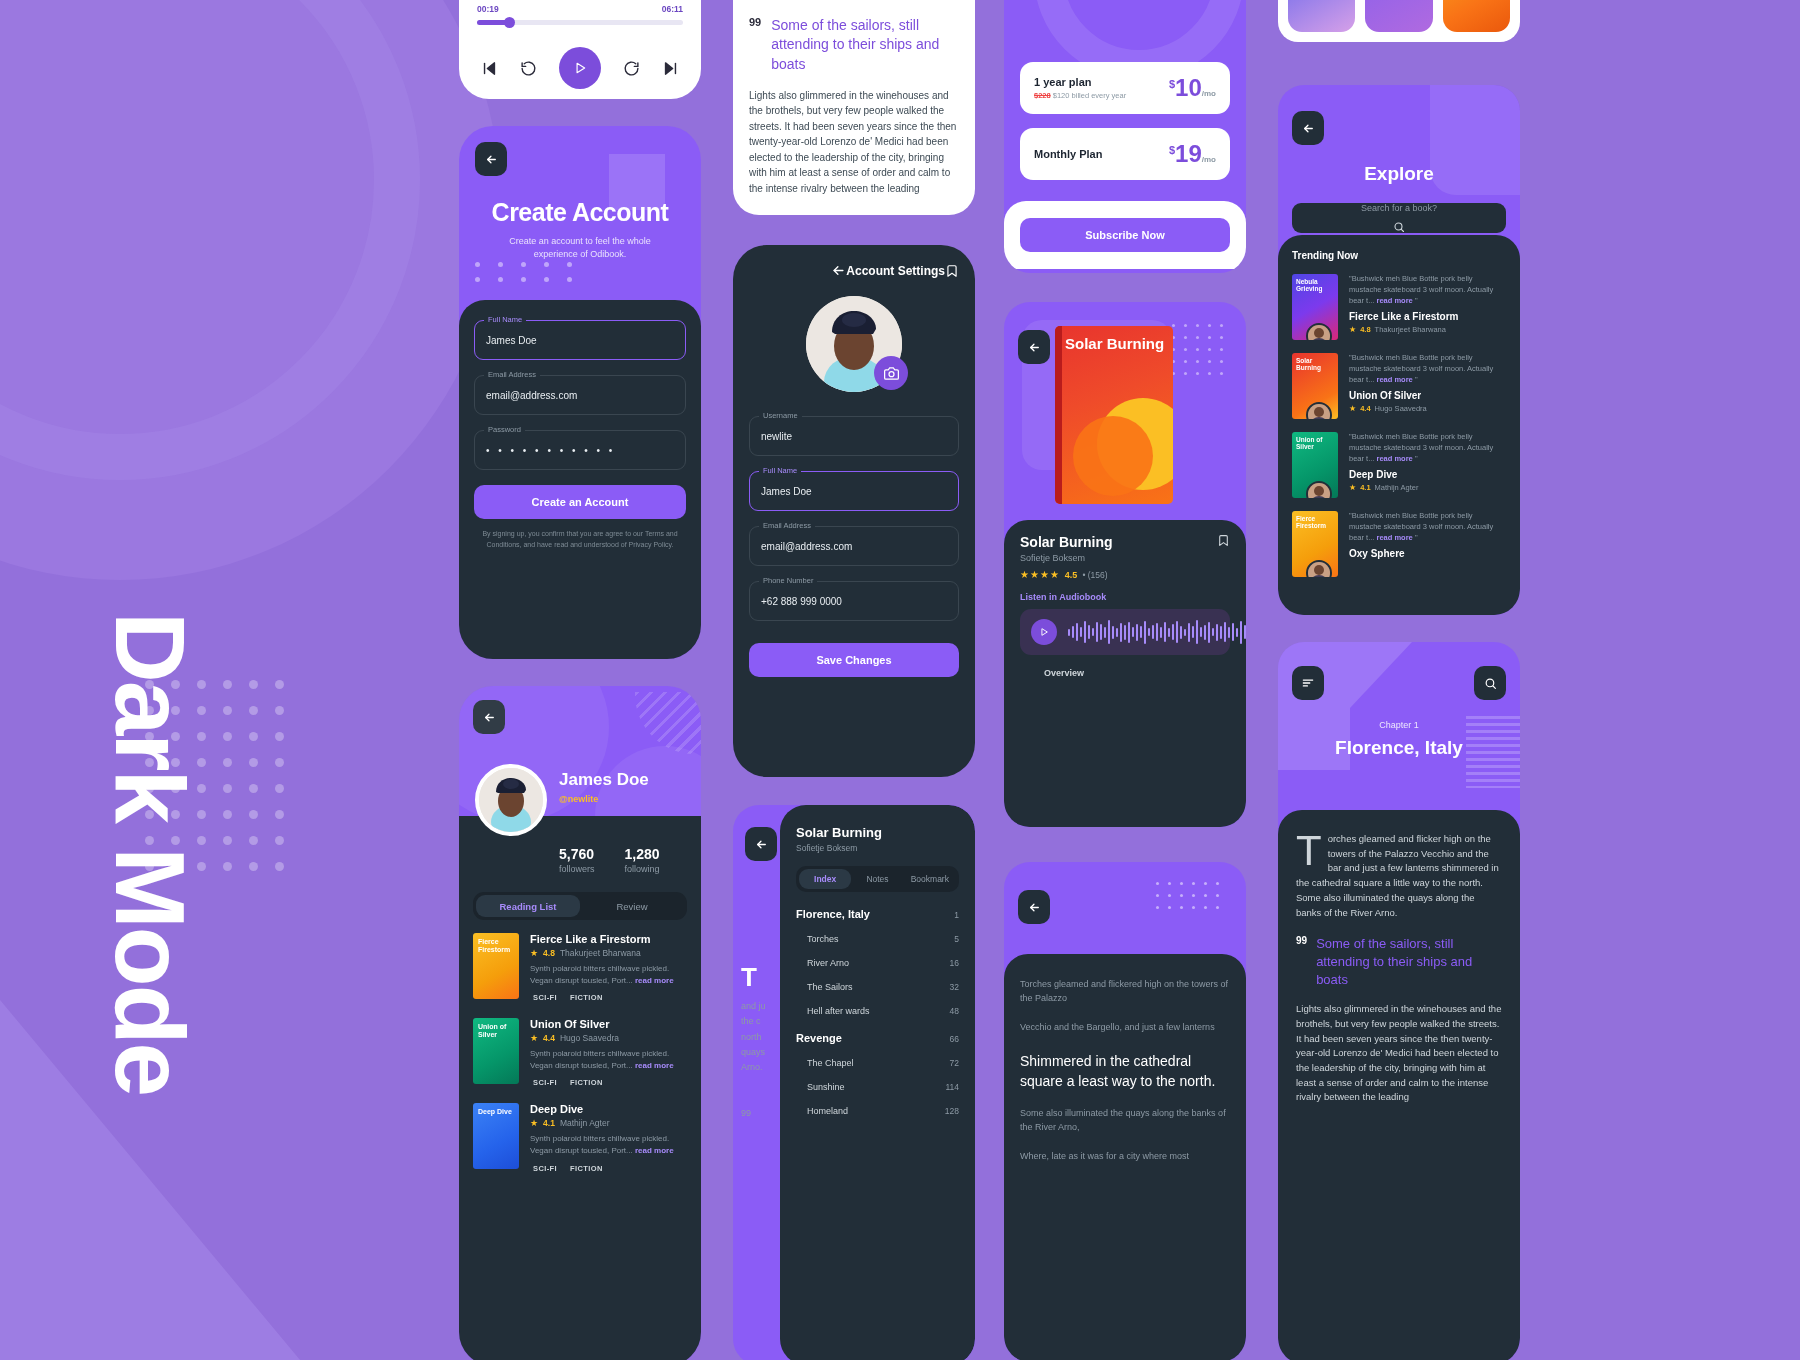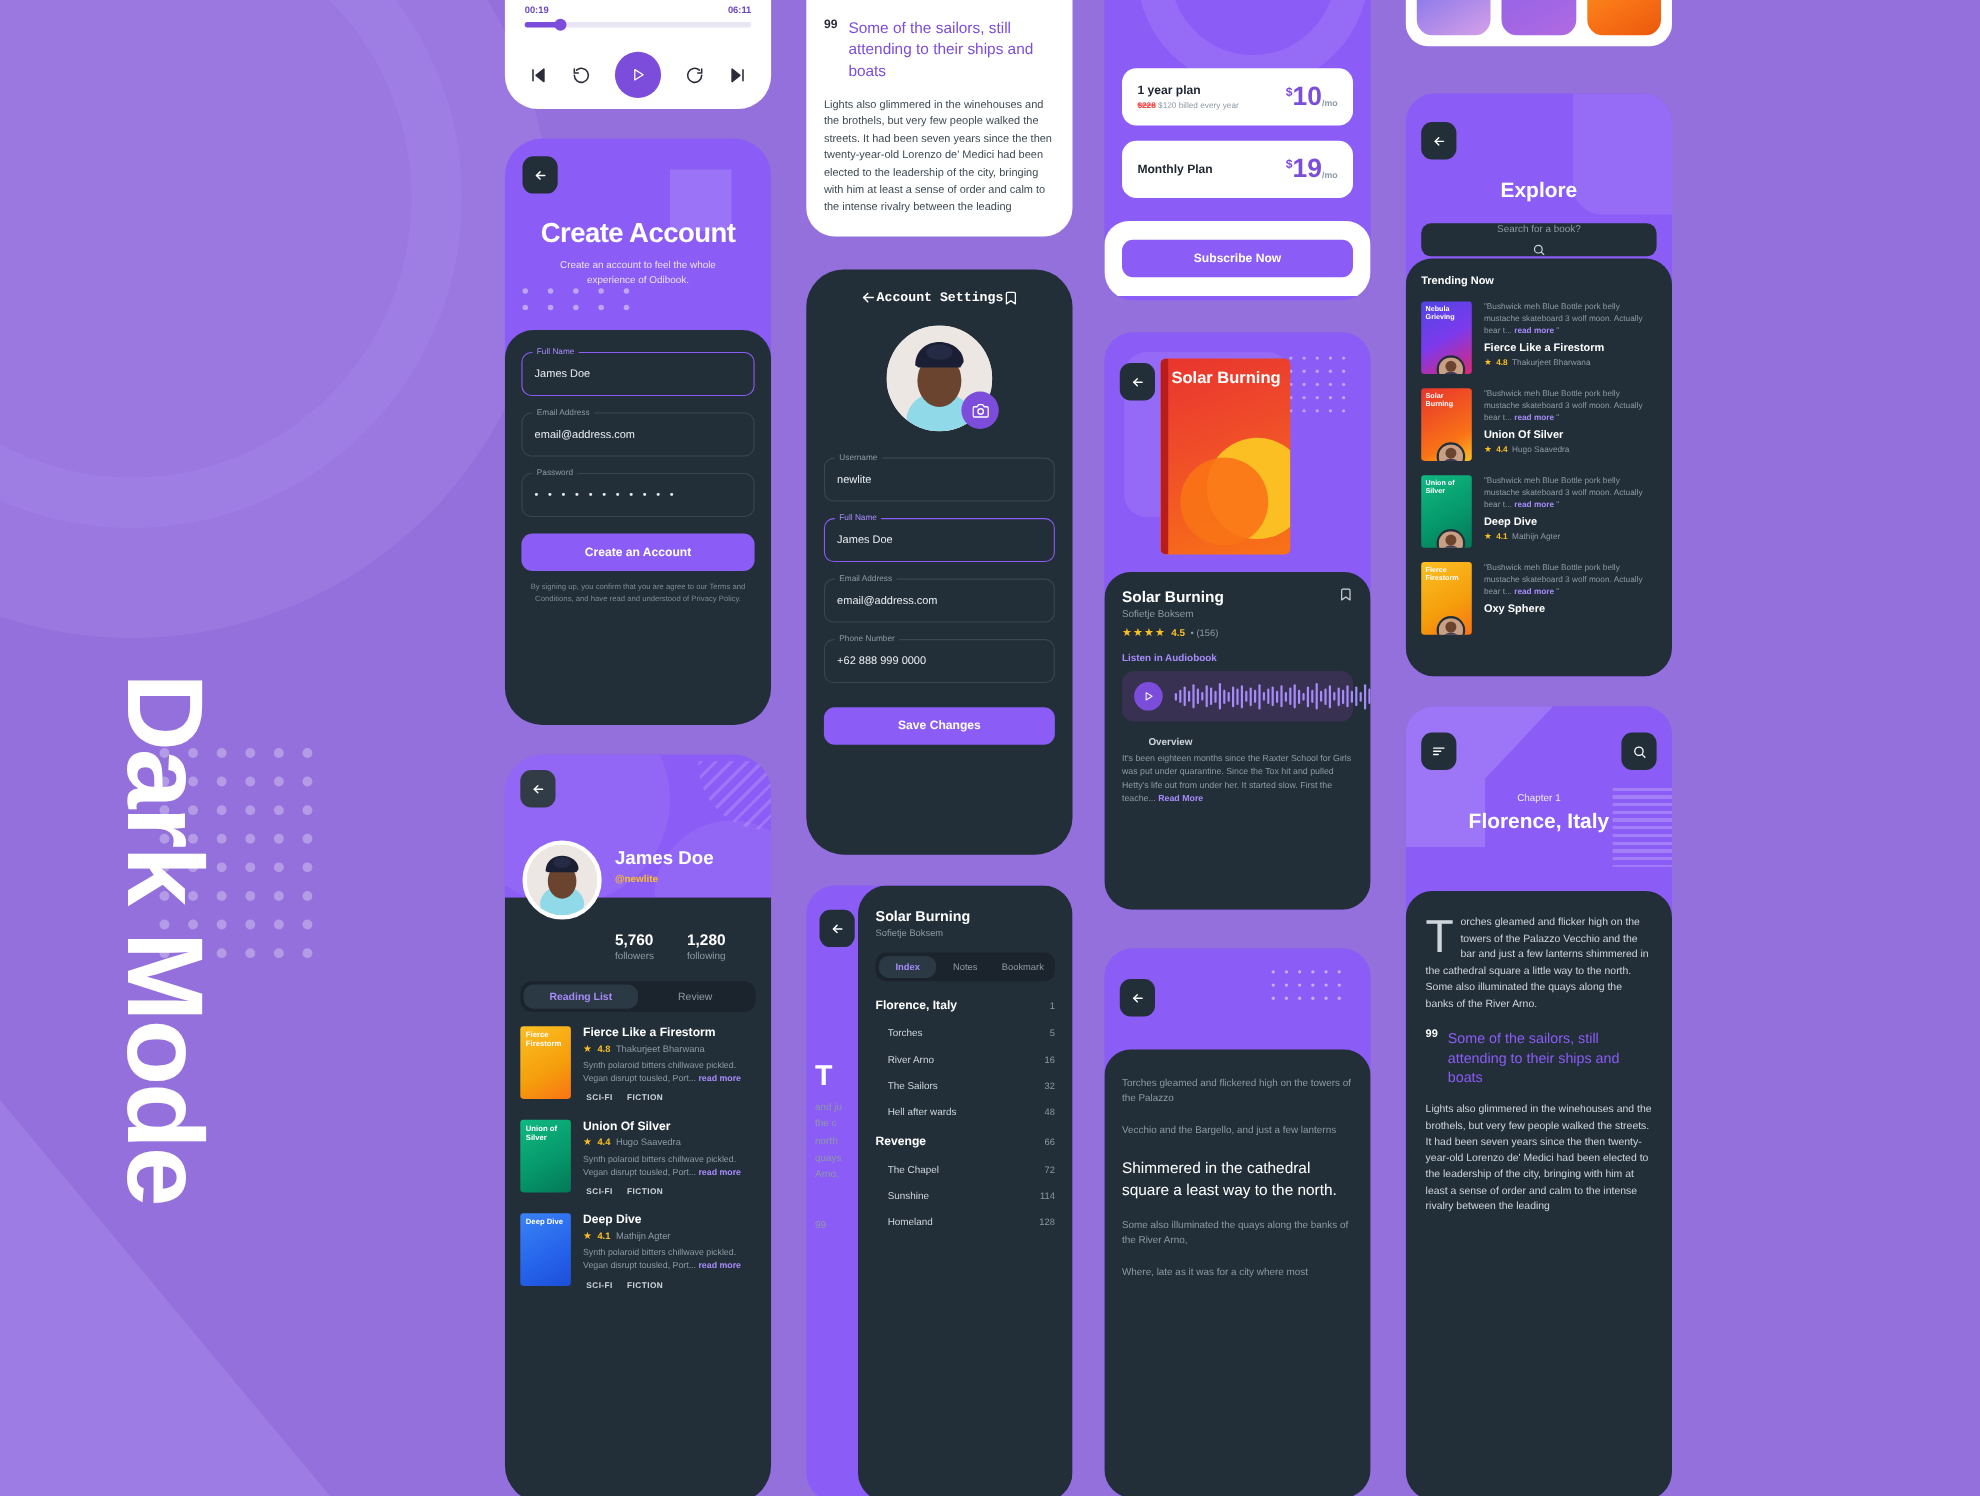--- a/index.html
+++ b/index.html
@@ -126,21 +126,21 @@
 
   
   #quoteTop { left: 733px; top: -118px; width: 242px; height: 333px; background:#fff; border-radius: 26px; padding: 18px 16px;}
   .q-head { display:flex; gap: 10px; padding-top: 116px;}
   .q-mark { color:#2b2b3a; font-size: 11px; font-weight:700; }
   .q-txt { color:#7c4ddb; font-size: 14px; line-height:1.38; font-weight: 500;}
   .q-body { color:#3d4a54; font-size: 10px; line-height: 1.55; margin-top: 14px;}
 
   
   #settings { left: 733px; top: 245px; width: 242px; height: 532px; background:#222e38; }
-  #settings .hdr { display:flex; align-items:center; justify-content: center; padding: 18px 16px 0; font-family: Liberation Mono, monospace;}
+  #settings .hdr { display:flex; align-items:center; justify-content: flex-end; padding: 18px 16px 0;}
   #settings .hdr .t { color:#fff; font-size: 12px; font-weight:700;}
   .big-avatar { width: 96px; height:96px; border-radius:50%; margin: 18px auto 0; position:relative; background:#ece7e2; overflow: visible;}
   .big-avatar .ph { width:96px;height:96px;border-radius:50%;overflow:hidden;}
   .cam { position:absolute; right:-6px; bottom: 2px; width: 34px; height:34px; border-radius:50%; background:#7c4ddb; display:flex;align-items:center;justify-content:center;}
   #settings .form { padding: 24px 16px 0;}
   #settings .btn-primary { margin: 22px 16px 0;}
 
   
   #indexCard { left: 733px; top: 805px; width: 242px; height: 560px; background:#8b5cf6; border-radius: 26px;}
   #indexCard .back { position:absolute; left: 12px; top: 22px; }
@@ -740,24 +740,20 @@
           <i style="height: 13px;"></i>
           <i style="height: 20px;"></i>
           <i style="height: 11px;"></i>
           <i style="height: 18px;"></i>
           <i style="height: 9px;"></i>
           <i style="height: 23px;"></i>
           <i style="height: 14px;"></i>
         </span>
     </div>
     <div class="ov-t">Overview</div>
-    <div class="ov-b">
-      <span>It's been eighteen months since the Raxter School for Girls was put under quarantine. Since the Tox hit and pulled Hetty's life out from under her. It started slow. First the teache...</span>
-      <b>Read More</b>
-    </div>
   </div>
 
 </div>
 
 <div class="phone" id="hl">
   <div class="icon-btn back">
     <svg width="13" height="13" viewBox="0 0 24 24" fill="none" stroke="#fff" stroke-width="2.4" stroke-linecap="round" stroke-linejoin="round">
         <line x1="19" y1="12" x2="5" y2="12"></line>
         <polyline points="11 18 5 12 11 6"></polyline>
       </svg>

